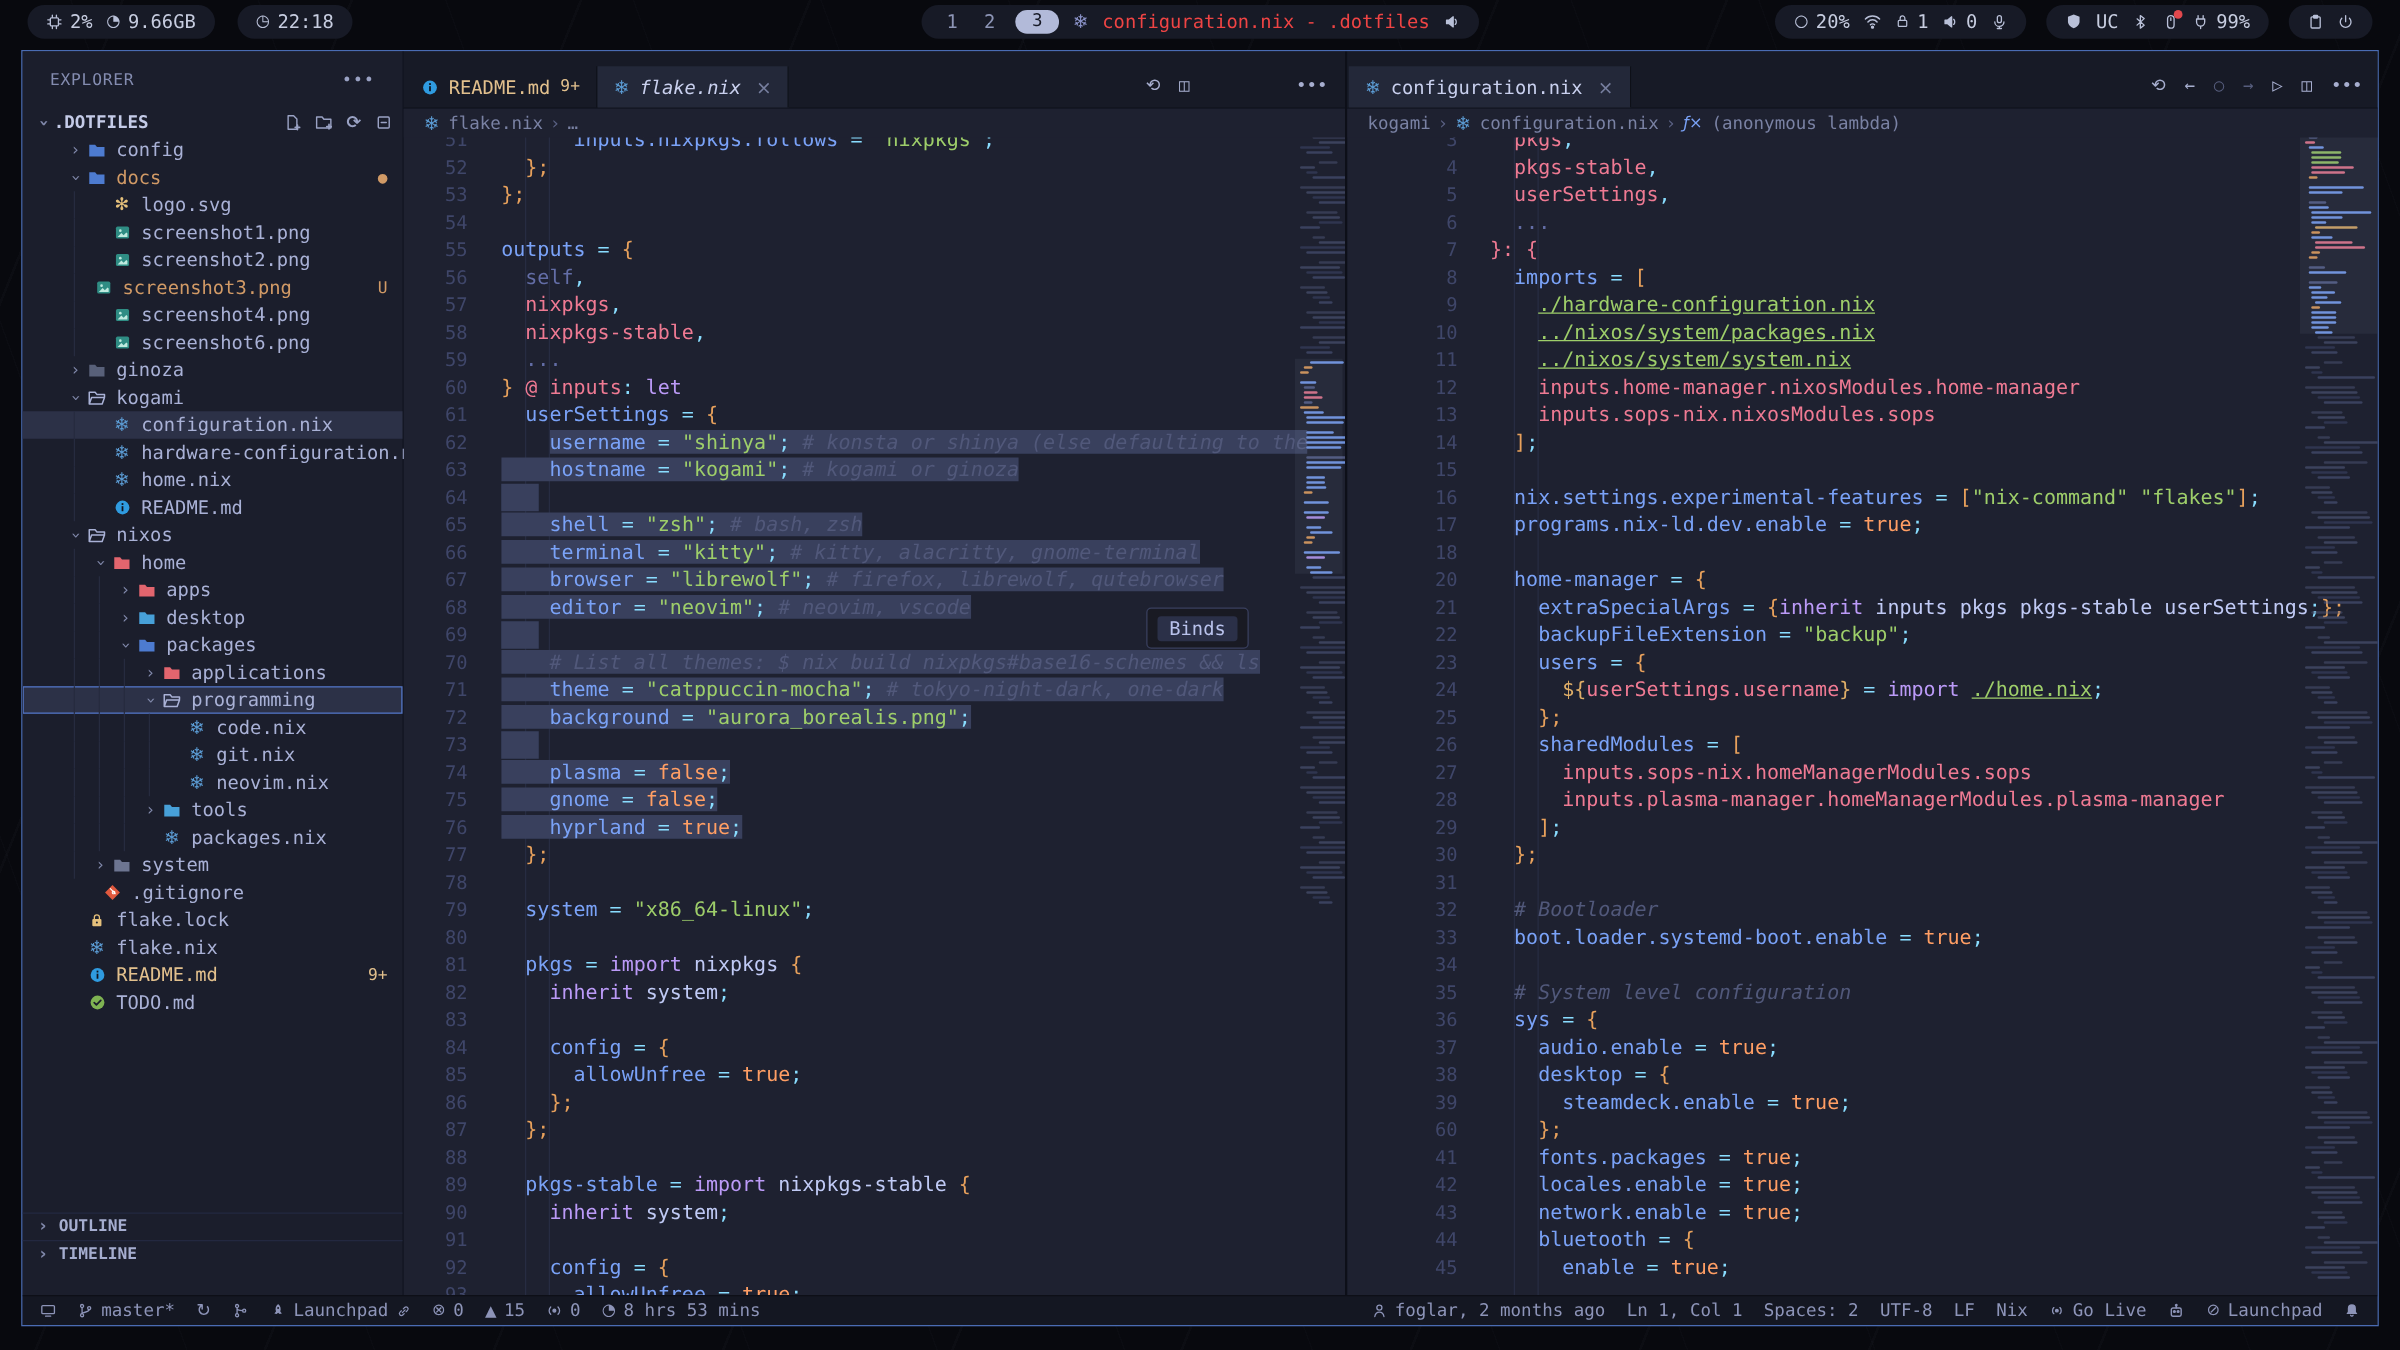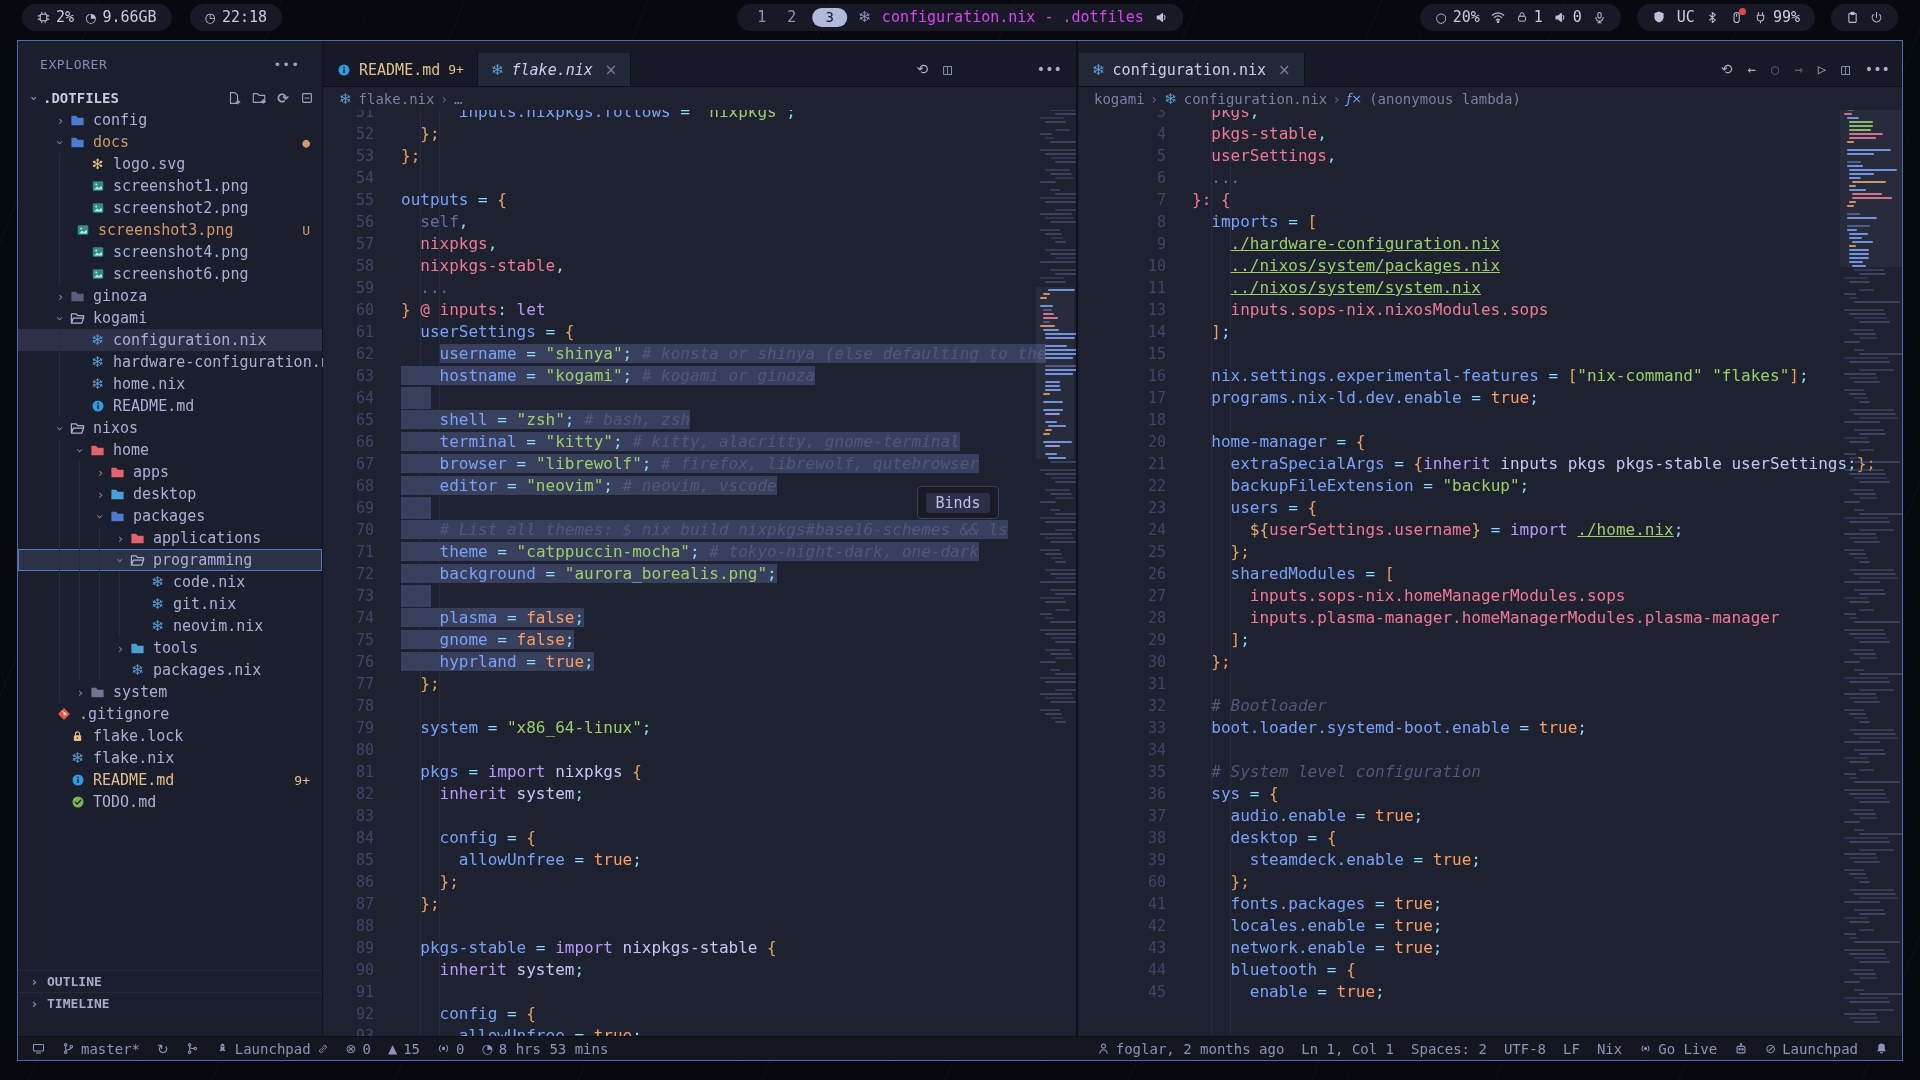--- a/index.html
+++ b/index.html
@@ -141,21 +141,21 @@
       </div>
   </div>
   <div class="tb-center">
     <div class="pill" id="pill-center">
         <span class="ws">1</span>
         <span class="ws">2</span>
         <span class="ws-chip">3</span>
         <span class="ico">
           <span style="color:#8b93c9; font-size:15px">❄</span>
         </span>
-        <span style="color: #d946ef;">configuration.nix - .dotfiles</span>
+        <span style="color: #ef4444;">configuration.nix - .dotfiles</span>
         <span class="ico" style="color: rgb(185, 192, 216);">
           <svg width="13" height="13" viewBox="0 0 16 16" fill="none" stroke="currentColor" stroke-width="1.3" stroke-linecap="round" stroke-linejoin="round">
             <path d="M2.5 6.2h2.6L9 3v10L5.1 9.8H2.5z" fill="currentColor"></path>
             <path d="M11 5.5a3.5 3.5 0 0 1 0 5"></path>
           </svg>
         </span>
       </div>
   </div>
   <div class="tb-right">
     <div class="pill" id="pill-status">
@@ -568,21 +568,21 @@
           <div class="trow" style="padding-left: 54px;">
             <span class="tguide" style="left: 41px;"></span>
             <span class="chev">›</span>
             <span class="ico ticon" style="color: rgb(109, 117, 145);">
               <svg width="15" height="15" viewBox="0 0 16 16" fill="none" stroke="currentColor" stroke-width="1.3" stroke-linecap="round" stroke-linejoin="round">
                 <path d="M1.5 3h5l1.6 2h6.4v8H1.5z" fill="currentColor" stroke="none"></path>
               </svg>
             </span>
             <span>system</span>
           </div>
-          <div class="trow" style="padding-left: 20px;">
+          <div class="trow" style="padding-left: 46px;">
             <span class="chev"></span>
             <span class="ico ticon">
               <svg width="14" height="14" viewBox="0 0 16 16" fill="none" stroke="currentColor" stroke-width="1.3" stroke-linecap="round" stroke-linejoin="round">
                 <path d="M8 1.2l6.8 6.8L8 14.8 1.2 8z" fill="#e0593e" stroke="none"></path>
                 <path d="M6 4.5l4.5 4.5M9 6.8a1.2 1.2 0 1 0 0.01 0" stroke="#fff" stroke-width="1"></path>
               </svg>
             </span>
             <span>.gitignore</span>
           </div>
           <div class="trow" style="padding-left: 34px;">
@@ -892,20 +892,21 @@
       <div class="code-lines">
             <div class="cline"><span class="lnum">3</span><span class="ctext"><span class="tk-f">  </span><span class="tk-r">pkgs</span><span class="tk-p">,</span></span></div>
             <div class="cline"><span class="lnum">4</span><span class="ctext"><span class="tk-f">  </span><span class="tk-r">pkgs-stable</span><span class="tk-p">,</span></span></div>
             <div class="cline"><span class="lnum">5</span><span class="ctext"><span class="tk-f">  </span><span class="tk-r">userSettings</span><span class="tk-p">,</span></span></div>
             <div class="cline"><span class="lnum">6</span><span class="ctext"><span class="tk-f">  </span><span class="tk-d">...</span></span></div>
             <div class="cline"><span class="lnum">7</span><span class="ctext"><span class="tk-r">}: {</span></span></div>
             <div class="cline"><span class="lnum">8</span><span class="ctext"><span class="tk-f">  </span><span class="tk-v">imports</span><span class="tk-o"> = </span><span class="tk-b">[</span></span></div>
             <div class="cline"><span class="lnum">9</span><span class="ctext"><span class="tk-f">    </span><span class="tk-l">./hardware-configuration.nix</span></span></div>
             <div class="cline"><span class="lnum">10</span><span class="ctext"><span class="tk-f">    </span><span class="tk-l">../nixos/system/packages.nix</span></span></div>
             <div class="cline"><span class="lnum">11</span><span class="ctext"><span class="tk-f">    </span><span class="tk-l">../nixos/system/system.nix</span></span></div>
+            <div class="cline"><span class="lnum">12</span><span class="ctext"><span class="tk-f">    </span><span class="tk-r">inputs.home-manager.nixosModules.home-manager</span></span></div>
             <div class="cline"><span class="lnum">13</span><span class="ctext"><span class="tk-f">    </span><span class="tk-r">inputs.sops-nix.nixosModules.sops</span></span></div>
             <div class="cline"><span class="lnum">14</span><span class="ctext"><span class="tk-f">  </span><span class="tk-b">]</span><span class="tk-p">;</span></span></div>
             <div class="cline"><span class="lnum">15</span><span class="ctext"></span></div>
             <div class="cline"><span class="lnum">16</span><span class="ctext"><span class="tk-f">  </span><span class="tk-v">nix.settings.experimental-features</span><span class="tk-o"> = </span><span class="tk-b">[</span><span class="tk-s">"nix-command"</span><span class="tk-f"> </span><span class="tk-s">"flakes"</span><span class="tk-b">]</span><span class="tk-p">;</span></span></div>
             <div class="cline"><span class="lnum">17</span><span class="ctext"><span class="tk-f">  </span><span class="tk-v">programs.nix-ld.dev.enable</span><span class="tk-o"> = </span><span class="tk-t">true</span><span class="tk-p">;</span></span></div>
             <div class="cline"><span class="lnum">18</span><span class="ctext"></span></div>
             <div class="cline"><span class="lnum">20</span><span class="ctext"><span class="tk-f">  </span><span class="tk-v">home-manager</span><span class="tk-o"> = </span><span class="tk-b">{</span></span></div>
             <div class="cline"><span class="lnum">21</span><span class="ctext"><span class="tk-f">    </span><span class="tk-v">extraSpecialArgs</span><span class="tk-o"> = </span><span class="tk-b">{</span><span class="tk-u">inherit</span><span class="tk-f"> inputs pkgs pkgs-stable userSettings</span><span class="tk-p">;</span><span class="tk-b">};</span></span></div>
             <div class="cline"><span class="lnum">22</span><span class="ctext"><span class="tk-f">    </span><span class="tk-v">backupFileExtension</span><span class="tk-o"> = </span><span class="tk-s">"backup"</span><span class="tk-p">;</span></span></div>
             <div class="cline"><span class="lnum">23</span><span class="ctext"><span class="tk-f">    </span><span class="tk-v">users</span><span class="tk-o"> = </span><span class="tk-b">{</span></span></div>

